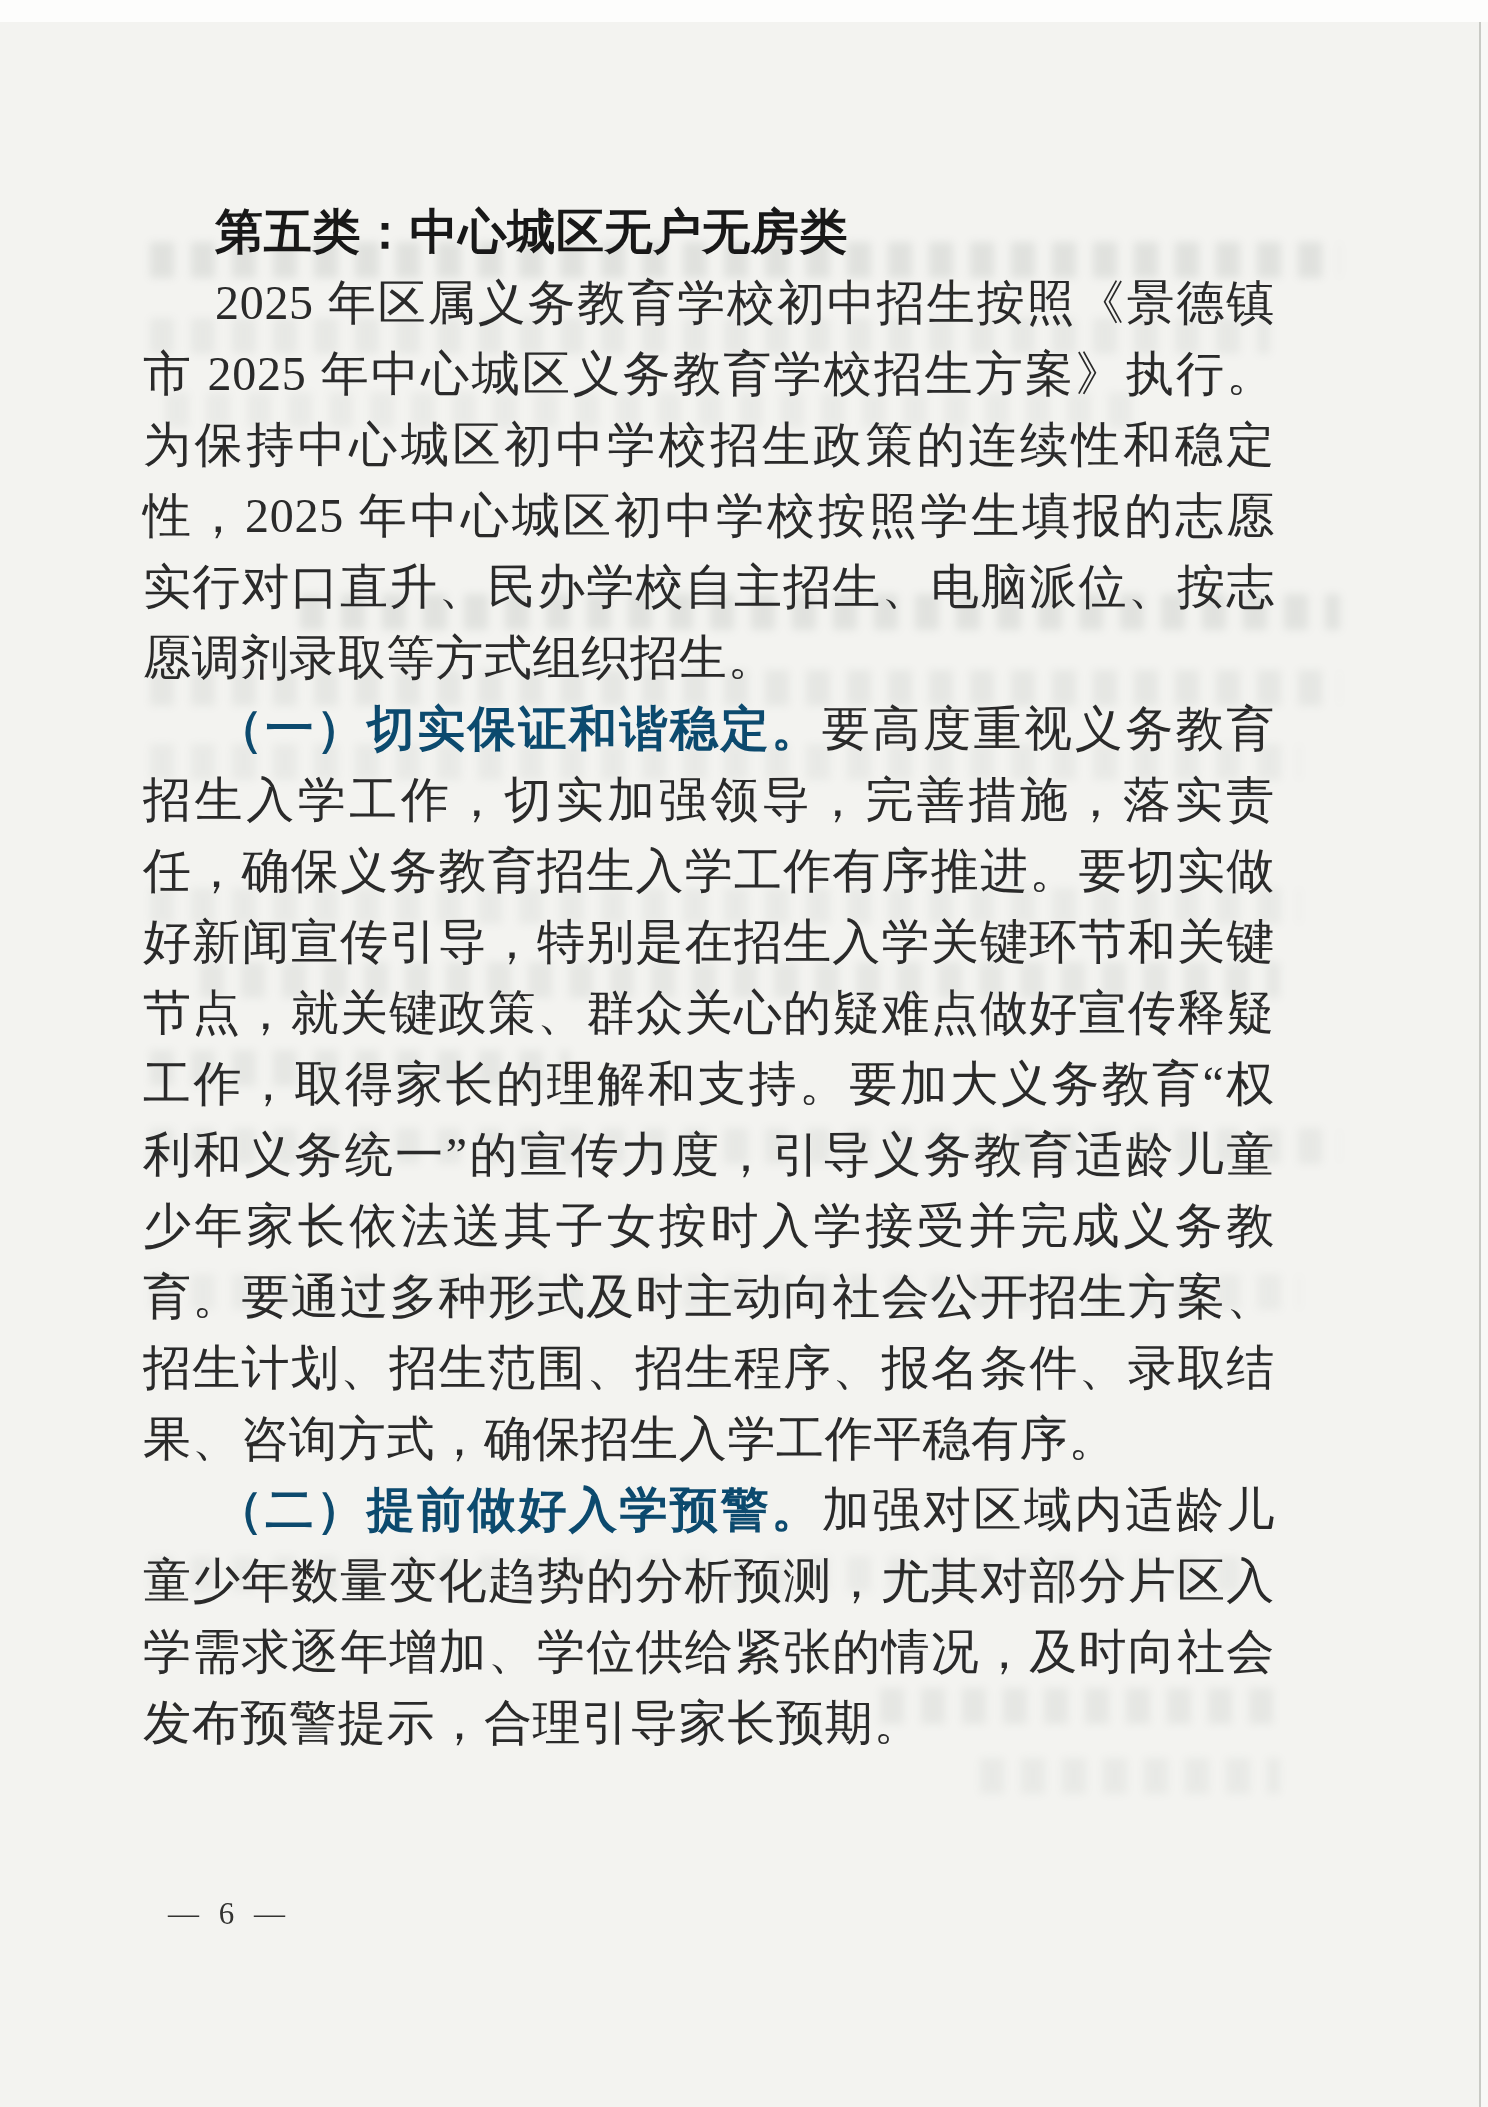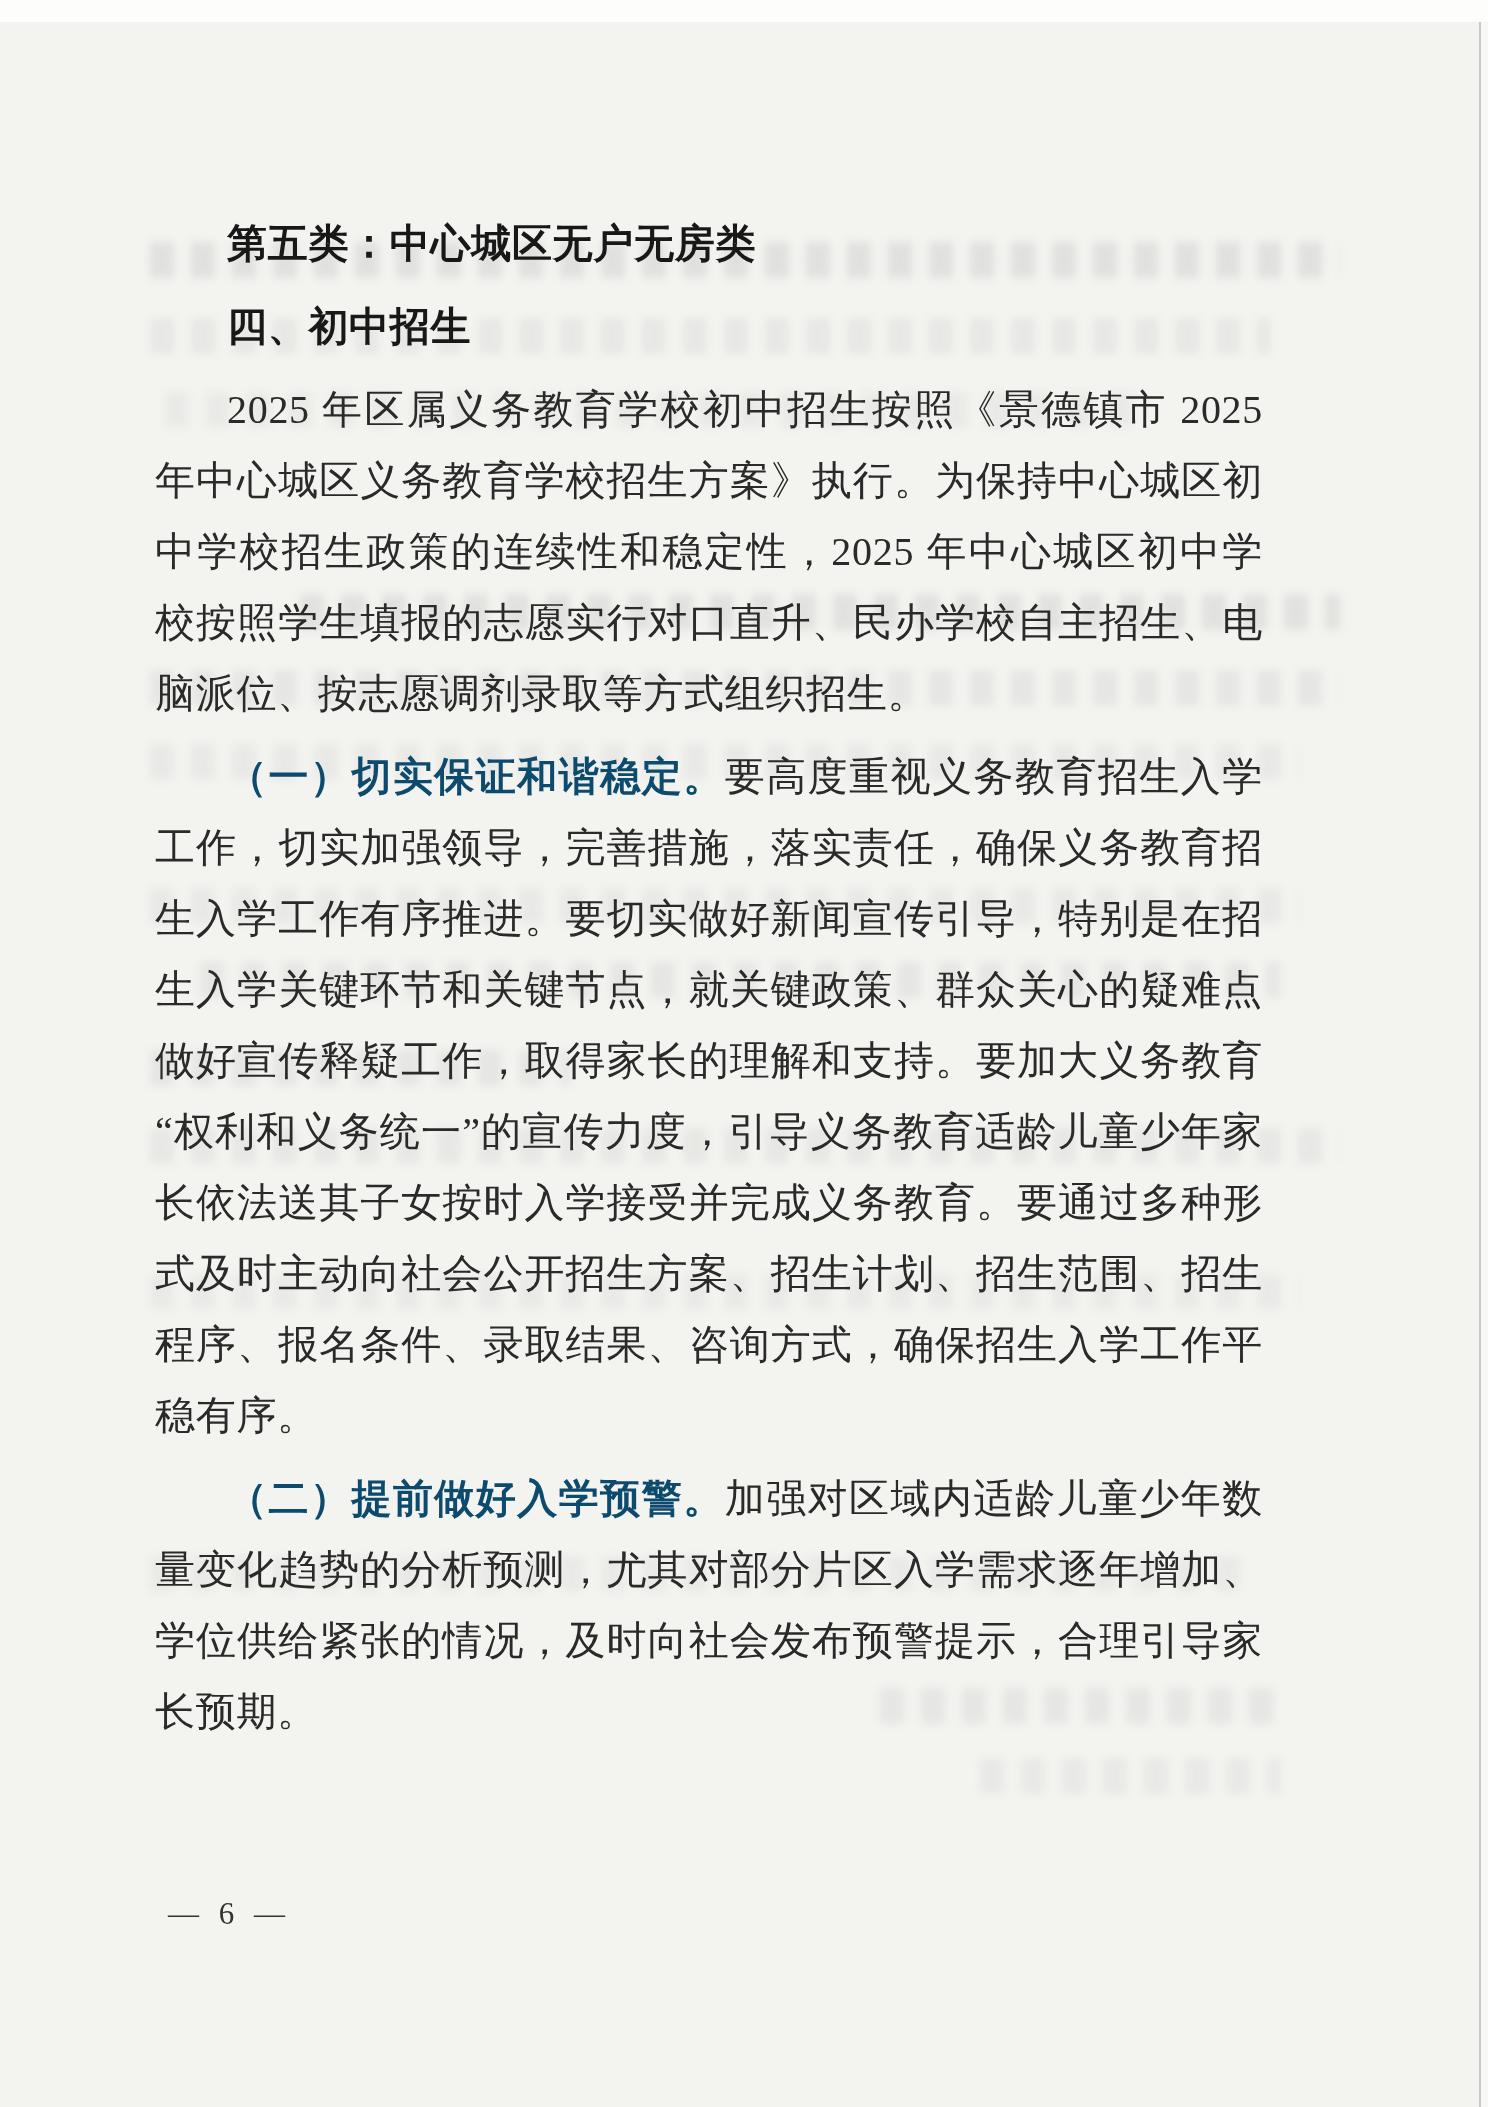--- a/index.html
+++ b/index.html
@@ -37,24 +37,24 @@
     left: 143px;
     top: 196px;
     width: 1132px;
     font-size: 40px;
     line-height: 71px;
     letter-spacing: 0.7px;
     color: #2a2a2a;
     text-align: justify;
   }
   article p, article h3 {
-    margin: 12px;
+    margin: 0;
     padding: 0;
     text-indent: 72px;
-    font-size: 40px;
+    font-size: 48px;
     font-weight: normal;
   }
   article h3.doc-heading {
     font-weight: bold;
     color: #181818;
   }
   article p b.lead {
     font-weight: bold;
     color: #0c4a6e;
   }
@@ -90,21 +90,20 @@
   <div class="ghost" style="left:150px; top:1274px; width:1150px; opacity:.07;"></div>
   <div class="ghost" style="left:150px; top:1556px; width:1100px; opacity:.07;"></div>
   <div class="ghost" style="left:880px; top:1688px; width:400px; opacity:.10;"></div>
   <div class="ghost" style="left:980px; top:1758px; width:300px; opacity:.08;"></div>
 
   <article>
 
     <h3 class="doc-heading">第五类：中心城区无户无房类</h3>
 
 
-    <h3 class="doc-heading">四、初中招生</h3>
 
     <p>2025 年区属义务教育学校初中招生按照《景德镇市 2025 年中心城区义务教育学校招生方案》执行。为保持中心城区初中学校招生政策的连续性和稳定性，2025 年中心城区初中学校按照学生填报的志愿实行对口直升、民办学校自主招生、电脑派位、按志愿调剂录取等方式组织招生。</p>
 
 
     <p><b class="lead">（一）切实保证和谐稳定。</b><span>要高度重视义务教育招生入学工作，切实加强领导，完善措施，落实责任，确保义务教育招生入学工作有序推进。要切实做好新闻宣传引导，特别是在招生入学关键环节和关键节点，就关键政策、群众关心的疑难点做好宣传释疑工作，取得家长的理解和支持。要加大义务教育“权利和义务统一”的宣传力度，引导义务教育适龄儿童少年家长依法送其子女按时入学接受并完成义务教育。要通过多种形式及时主动向社会公开招生方案、招生计划、招生范围、招生程序、报名条件、录取结果、咨询方式，确保招生入学工作平稳有序。</span></p>
 
     <p><b class="lead">（二）提前做好入学预警。</b><span>加强对区域内适龄儿童少年数量变化趋势的分析预测，尤其对部分片区入学需求逐年增加、学位供给紧张的情况，及时向社会发布预警提示，合理引导家长预期。</span></p>
 
   </article>
 

